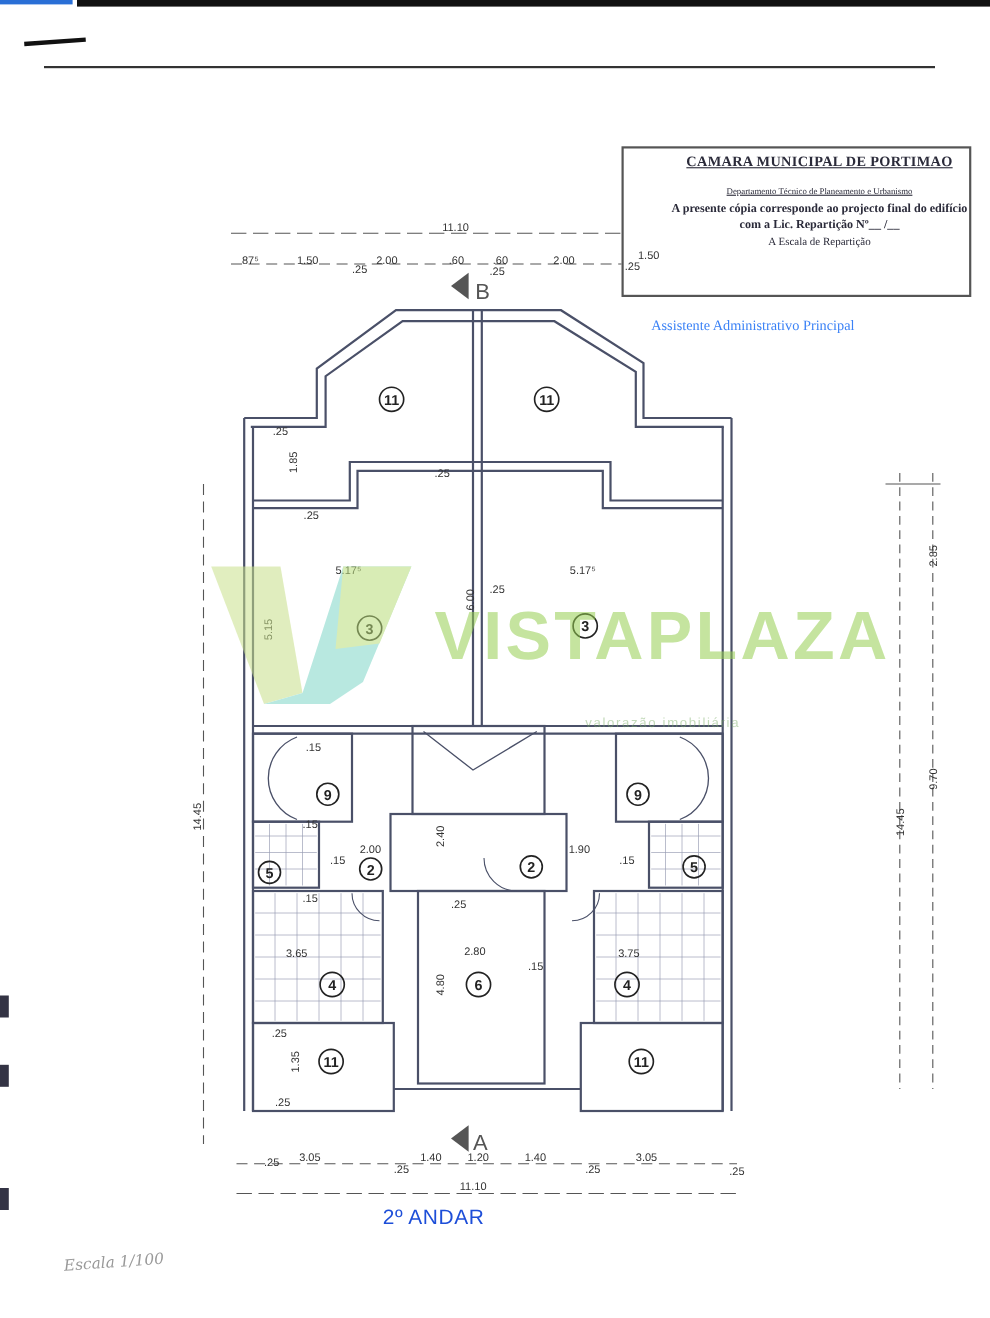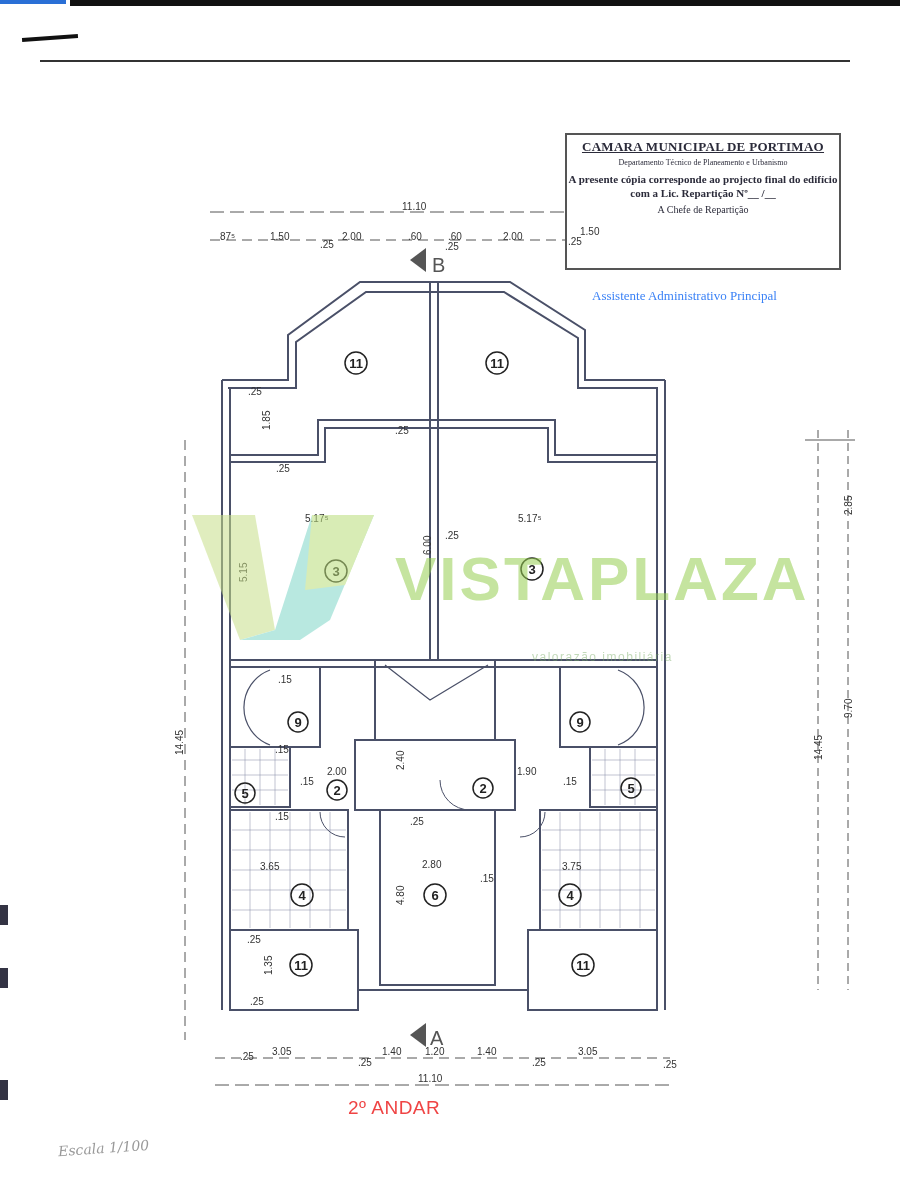--- a/index.html
+++ b/index.html
@@ -2,28 +2,28 @@
 <html><head>
 <meta charset="utf-8">
 <style>
   html,body{margin:0;padding:0;background:#ffffff;}
   body{width:900px;height:1198px;position:relative;overflow:hidden;font-family:"Liberation Sans",sans-serif;}
   .abs{position:absolute;}
   .topbar{left:70px;top:0;width:830px;height:6px;background:#111;}
   .topbadge{left:0;top:0;width:66px;height:4px;background:#2a6fd6;}
   .scan-dash{left:22px;top:36px;width:56px;height:4px;background:#111;transform:rotate(-4deg);}
   .scan-rule{left:40px;top:60px;width:810px;height:2px;background:#333;}
-  .stamp{left:565px;top:133px;width:272px;height:133px;border:2px solid #555;color:#2b2b3a;font-family:"Liberation Serif",serif;text-align:center;}
+  .stamp{left:565px;top:133px;width:272px;height:133px;border:2px solid #555;color:#2b2b3a;font-family:"Liberation Serif",serif;text-align:center;padding-left:42px;}
   .stamp .t1{font-weight:bold;font-size:13px;text-decoration:underline;margin-top:4px;letter-spacing:.3px;}
-  .stamp .t2{font-size:8px;margin-top:3px;}
+  .stamp .t2{font-size:8px;text-decoration:underline;margin-top:14px;}
   .stamp .t3{font-size:11px;font-weight:bold;margin-top:5px;line-height:14px;}
   .stamp .t4{font-size:15px;font-style:italic;text-decoration:underline;margin-top:2px;}
   .stamp .t5{font-size:10px;margin-top:4px;}
   .assist{left:592px;top:288px;font-family:"Liberation Serif",serif;font-size:13px;color:#3b82f6;}
-  .floor-label{left:348px;top:1097px;font-size:19px;color:#ef4444;letter-spacing:.5px;}
+  .floor-label{left:348px;top:1097px;font-size:19px;color:#1d4ed8;letter-spacing:.5px;}
   .handwrite{left:58px;top:1140px;font-family:"DejaVu Serif",serif;font-style:italic;font-size:14px;color:#999;transform:rotate(-4deg);}
   .dim{font-family:"Liberation Sans",sans-serif;font-size:10px;fill:#333;}
   .roomlbl{font-family:"Liberation Sans",sans-serif;font-size:13px;font-weight:bold;fill:#222;}
   .wm-text{left:395px;top:548px;font-family:Liberation Sans, sans-serif;font-weight:bold;font-size:62px;letter-spacing:3px;color:rgba(150,205,80,0.55);line-height:1;}
   .wm-sub{left:532px;top:606px;font-family:Liberation Sans, sans-serif;font-size:12px;letter-spacing:1.5px;color:rgba(120,170,100,0.45);margin-top:44px;}
   .side-thumb{left:0;width:8px;height:20px;background:#334;}
 </style>
 </head>
 <body>
 
@@ -33,21 +33,21 @@
 <div class="abs scan-rule"></div>
 
 <div class="abs side-thumb" style="top:905px"></div>
 <div class="abs side-thumb" style="top:968px"></div>
 <div class="abs side-thumb" style="top:1080px"></div>
 
 <div class="abs stamp">
   <div class="t1">CAMARA MUNICIPAL DE PORTIMAO</div>
   <div class="t2">Departamento Técnico de Planeamento e Urbanismo</div>
   <div class="t3">A presente cópia corresponde ao projecto final do edifício com a Lic. Repartição Nº__ /__</div>
-  <div class="t5">A Chefe de Repartição</div>
+  <div class="t5">A Escala de Repartição</div>
 </div>
 <div class="abs assist">Assistente Administrativo Principal</div>
 
 <svg class="abs" style="left:0;top:0" width="900" height="1198">
   <g stroke="#555" stroke-width="1" fill="none">
 
     <line x1="210" y1="212" x2="565" y2="212" stroke-dasharray="14,6"></line>
     <line x1="210" y1="240" x2="565" y2="240" stroke-dasharray="10,6"></line>
 
     <line x1="215" y1="1058" x2="670" y2="1058" stroke-dasharray="10,6"></line>

